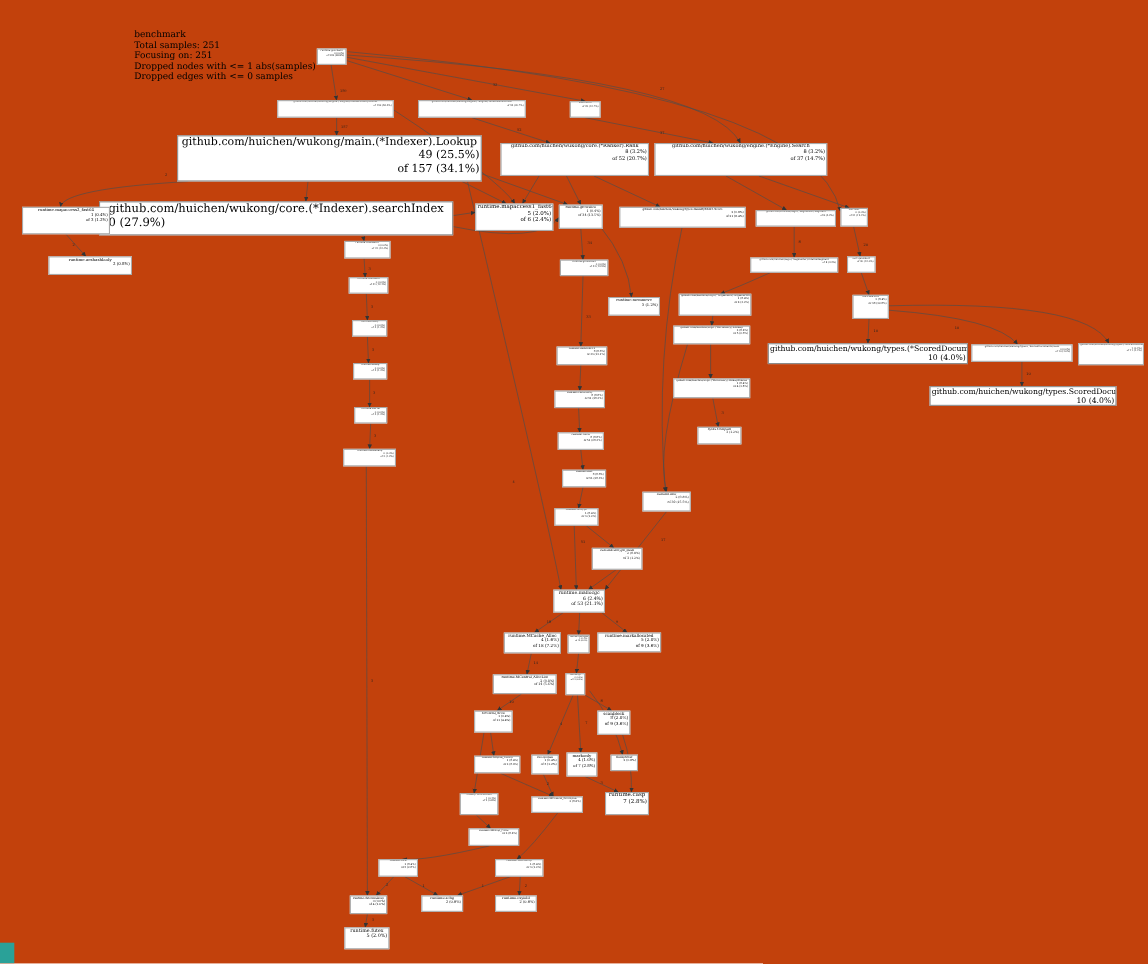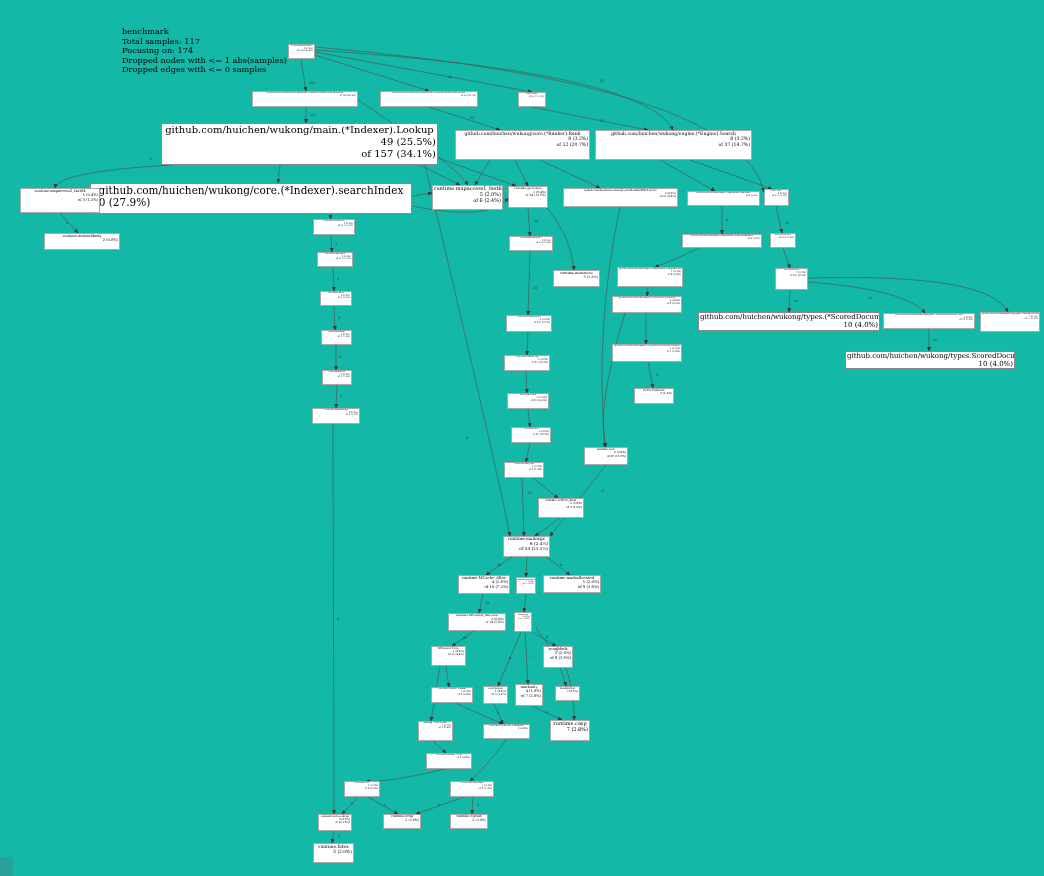--- a/index.html
+++ b/index.html
@@ -1,16 +1,16 @@
 <!DOCTYPE html>
 <html><head>
 <meta charset="utf-8">
 <style>
   html,body{margin:0;padding:0;background:#ffffff;}
-  #stage{position:relative;width:1044px;height:876px;overflow:hidden;background:#14b8a6;
+  #stage{position:relative;width:1044px;height:876px;overflow:hidden;background:#c2410c;
          font-family:"DejaVu Serif",serif;}
   #edges{position:absolute;left:0;top:0;width:1044px;height:876px;pointer-events:none;}
   #header{position:absolute;left:122px;top:27px;font-size:8.2px;line-height:9.6px;color:#000;}
   .gnode{position:absolute;border:1px solid #a9a9a9;box-sizing:border-box;background:#fff;
          color:#000;overflow:hidden;padding:0 1px;}
   .gnode div{white-space:nowrap;}
   .elabel{position:absolute;font-size:3.2px;color:#222;line-height:3.4px;}
   #tooltip{position:absolute;left:429px;top:334px;width:172px;height:28px;background:#1c1c1c;
            border-radius:4px;color:#fff;font-family:"Liberation Sans",sans-serif;
            font-size:15.5px;line-height:28px;padding-left:10px;box-sizing:border-box;z-index:50;}
@@ -100,22 +100,22 @@
       <path d="M776,206 Q779,219.5 782,233" fill="none" stroke="#4d4d4d" stroke-width="0.6" marker-end="url(#arr)"></path>
       <path d="M783,248 Q786.5,258 790,268" fill="none" stroke="#4d4d4d" stroke-width="0.6" marker-end="url(#arr)"></path>
       <path d="M790,290 Q789.5,301 789,312" fill="none" stroke="#4d4d4d" stroke-width="0.6" marker-end="url(#arr)"></path>
       <path d="M808,282 Q906.5,289.5 925,313" fill="none" stroke="#4d4d4d" stroke-width="0.6" marker-end="url(#arr)"></path>
       <path d="M808,278 Q988,273 1008,312" fill="none" stroke="#4d4d4d" stroke-width="0.6" marker-end="url(#arr)"></path>
       <path d="M929,329 Q929,340 929,351" fill="none" stroke="#4d4d4d" stroke-width="0.6" marker-end="url(#arr)"></path>
     </svg>
 
   <div id="header">
     <div>benchmark</div>
-    <div>Total samples: 117</div>
-    <div>Focusing on: 174</div>
+    <div>Total samples: 251</div>
+    <div>Focusing on: 251</div>
     <div>Dropped nodes with &lt;= 1 abs(samples)</div>
     <div>Dropped edges with &lt;= 0 samples</div>
   </div>
 
   <div id="graph">
       <div class="gnode" style="left: 288px; top: 44px; width: 27px; height: 15px; font-size: 2.2px; line-height: 2.596px;">
         <div style="text-align: center;">runtime.gosched0</div>
         <div style="text-align: right;">0 (0.0%)</div>
         <div style="text-align: right;">of 248 (98.8%)</div>
       </div>

